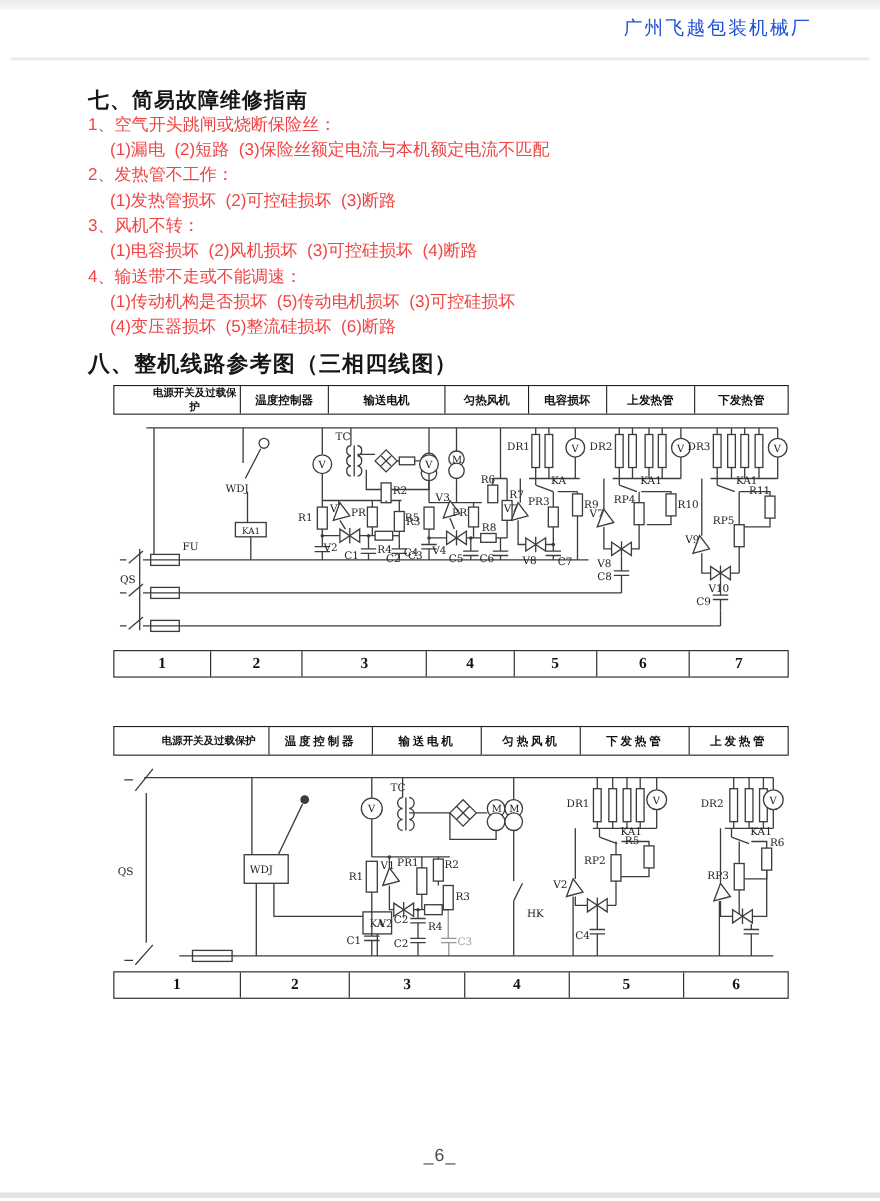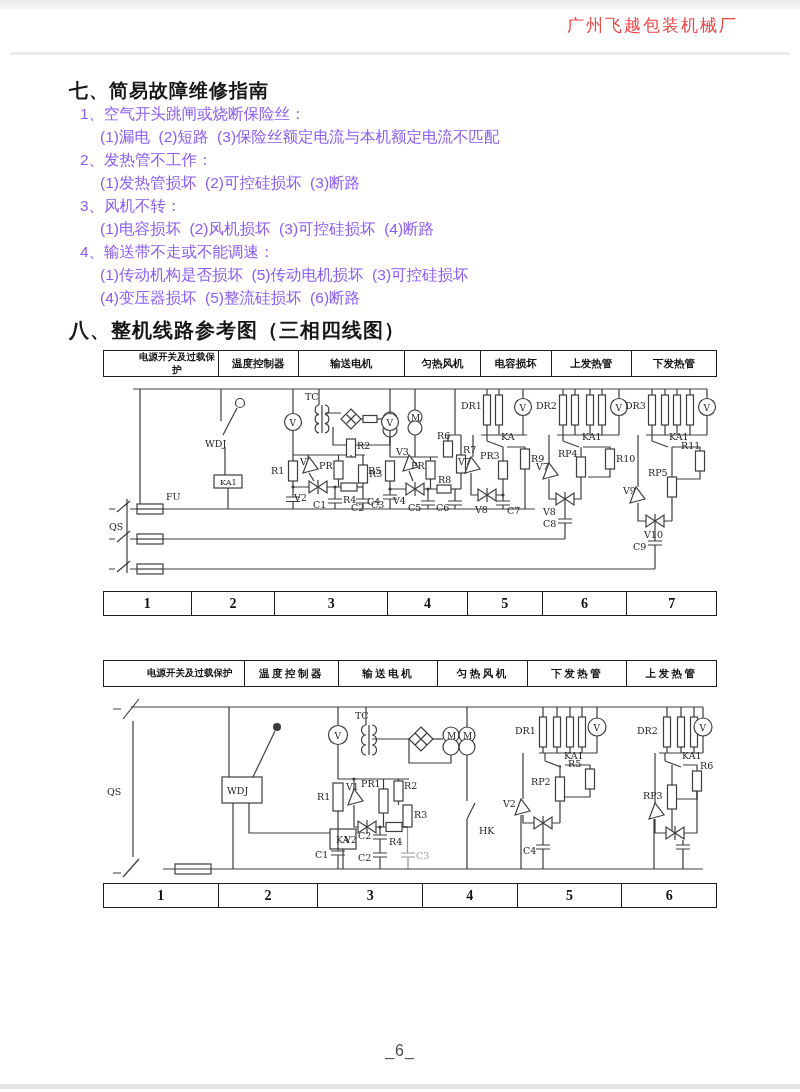--- a/index.html
+++ b/index.html
@@ -1,26 +1,26 @@
 <!DOCTYPE html>
 <html><head>
 <meta charset="utf-8">
 <style>
   html,body{margin:0;padding:0;background:#fff;}
   .page{position:relative;width:800px;height:1092px;background:#fff;overflow:hidden;
         font-family:"Liberation Sans",sans-serif;color:#2b2b2b;}
   .scan-top{position:absolute;top:0;left:0;right:0;height:9px;background:linear-gradient(#eaeaea,#f8f8f8);}
   .scan-bottom{position:absolute;top:1084px;left:0;right:0;height:5px;background:#e4e4e4;}
-  .company{position:absolute;top:14px;right:62px;font-size:17px;color:#ef4444;letter-spacing:2px;}
+  .company{position:absolute;top:14px;right:62px;font-size:17px;color:#1d4ed8;letter-spacing:2px;}
   .rule-top{position:absolute;top:52px;left:10px;right:10px;height:3px;background:#ececec;}
-  .h-title{position:absolute;left:69px;font-size:19px;font-weight:bold;color:#161616;letter-spacing:1px;}
+  .h-title{position:absolute;left:80px;font-size:19px;font-weight:bold;color:#161616;letter-spacing:1px;}
   .t7{top:78px;}
   .t8{top:317px;font-size:20px;}
   .t9{top:626px;font-size:18px;}
-  .ts-list{position:absolute;left:80px;top:102px;width:660px;font-size:15.5px;color:#8b5cf6;}
+  .ts-list{position:absolute;left:80px;top:102px;width:660px;font-size:15.5px;color:#ef4444;}
   .ts-list div{line-height:23px;white-space:pre;}
   .ts-list .sub{padding-left:20px;}
   .dwrap{position:absolute;left:103px;width:614px;}
   .d1{top:350px;} .d2{top:660px;}
   .dtable{display:flex;width:614px;box-sizing:border-box;border:1.5px solid #1e1e1e;background:#fff;}
   .dtable .cell{box-sizing:border-box;border-right:1.2px solid #1e1e1e;display:flex;
                 align-items:center;justify-content:center;text-align:center;}
   .dtable .cell:last-child{border-right:none;}
   .dhead .cell{height:25px;font-size:10.5px;font-weight:bold;color:#111;}
   .dhead .cell:first-child{font-size:9.5px;margin-left:32px;}

